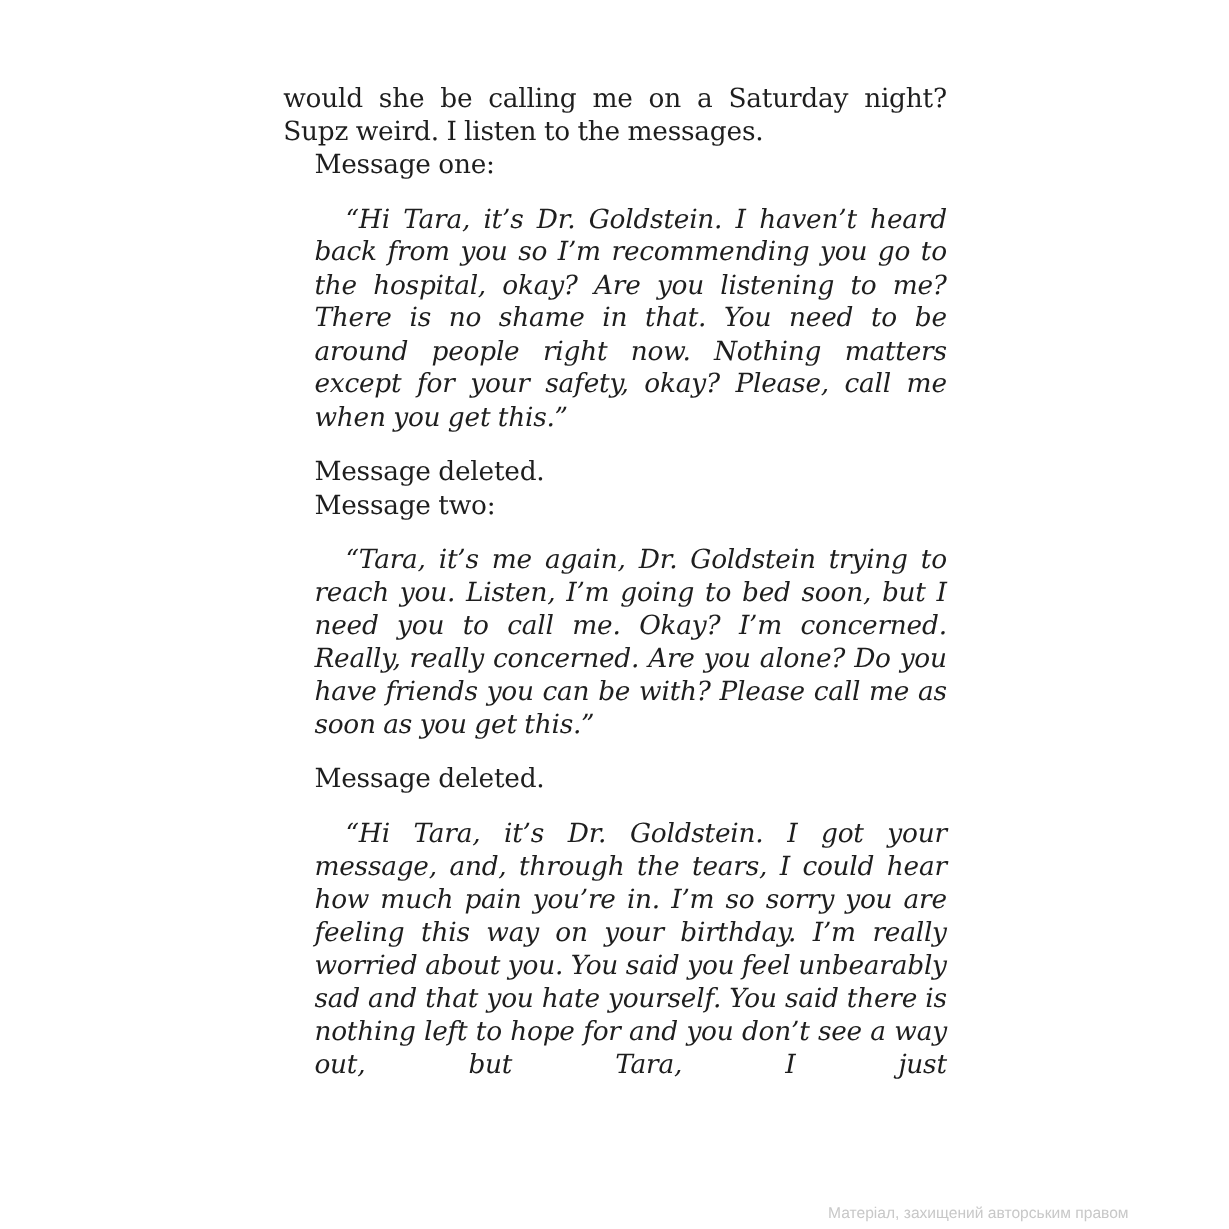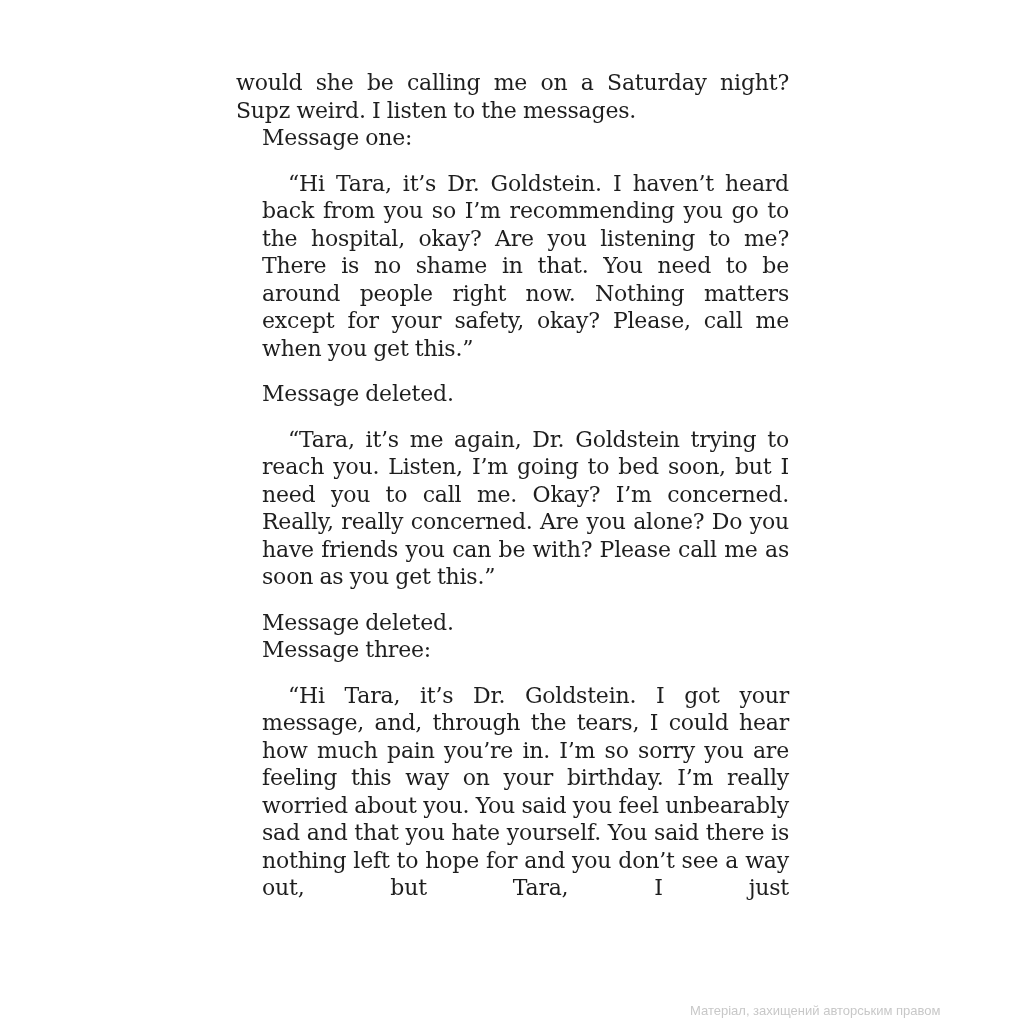--- a/index.html
+++ b/index.html
@@ -37,20 +37,21 @@
       text-align-last: left;
     }
     .quote {
       margin: 18px 0 18px 26px;
       width: 527px;
       text-align: justify;
       text-indent: 26px;
     }
     .quote p {
       margin: 0;
+      font-style: italic;
     }
     .quote.justify-all p {
       text-align-last: justify;
     }
     em {
       font-style: italic;
     }
     .watermark {
       position: absolute;
       left: 690px;
@@ -70,29 +71,29 @@
 
   <p class="para last-left">Message one:</p>
 
   <div class="quote">
     <p class="last-left" style="text-align-last:left">“Hi Tara, it’s Dr. Goldstein. I haven’t heard back from you so I’m recommending you go to the hospital, okay? Are you listening to me? There is no shame in that. You need to be around people right now. Nothing matters except for your safety, okay? Please, call me when you get this.”</p>
   </div>
 
 
   <p class="para last-left">Message deleted.</p>
 
+  <p class="para last-left">Message two:</p>
 
   <div class="quote">
     <p style="text-align-last:left">“Tara, it’s me again, Dr. Goldstein trying to reach you. Listen, I’m going to bed soon, but I need you to call me. Okay? I’m concerned. Really, really concerned. Are you alone? Do you have friends you can be with? Please call me as soon as you get this.”</p>
   </div>
 
 
   <p class="para last-left">Message deleted.</p>
 
-  <p class="para last-left">Message three:</p>
 
   <div class="quote justify-all">
     <p>“Hi Tara, it’s Dr. Goldstein. I got your message, and, through the tears, I could hear how much pain you’re in. I’m so sorry you are feeling this way on your birthday. I’m really worried about you. You said you feel unbearably sad and that you hate yourself. You said there is nothing left to hope for and you don’t see a way out, but Tara, I just</p>
   </div>
 
 </div>
 
 <div class="watermark">Матеріал, захищений авторським правом</div>
 
 </body></html>

